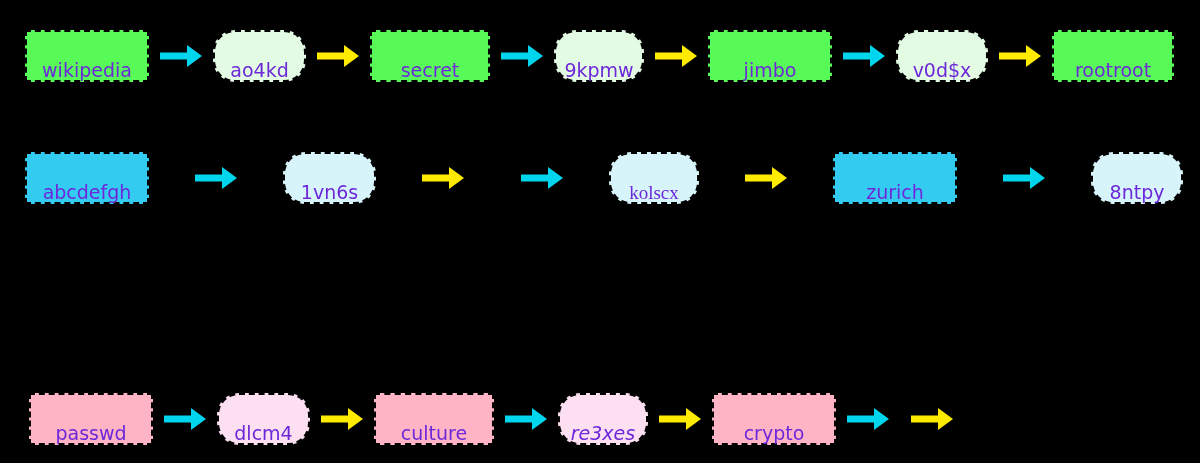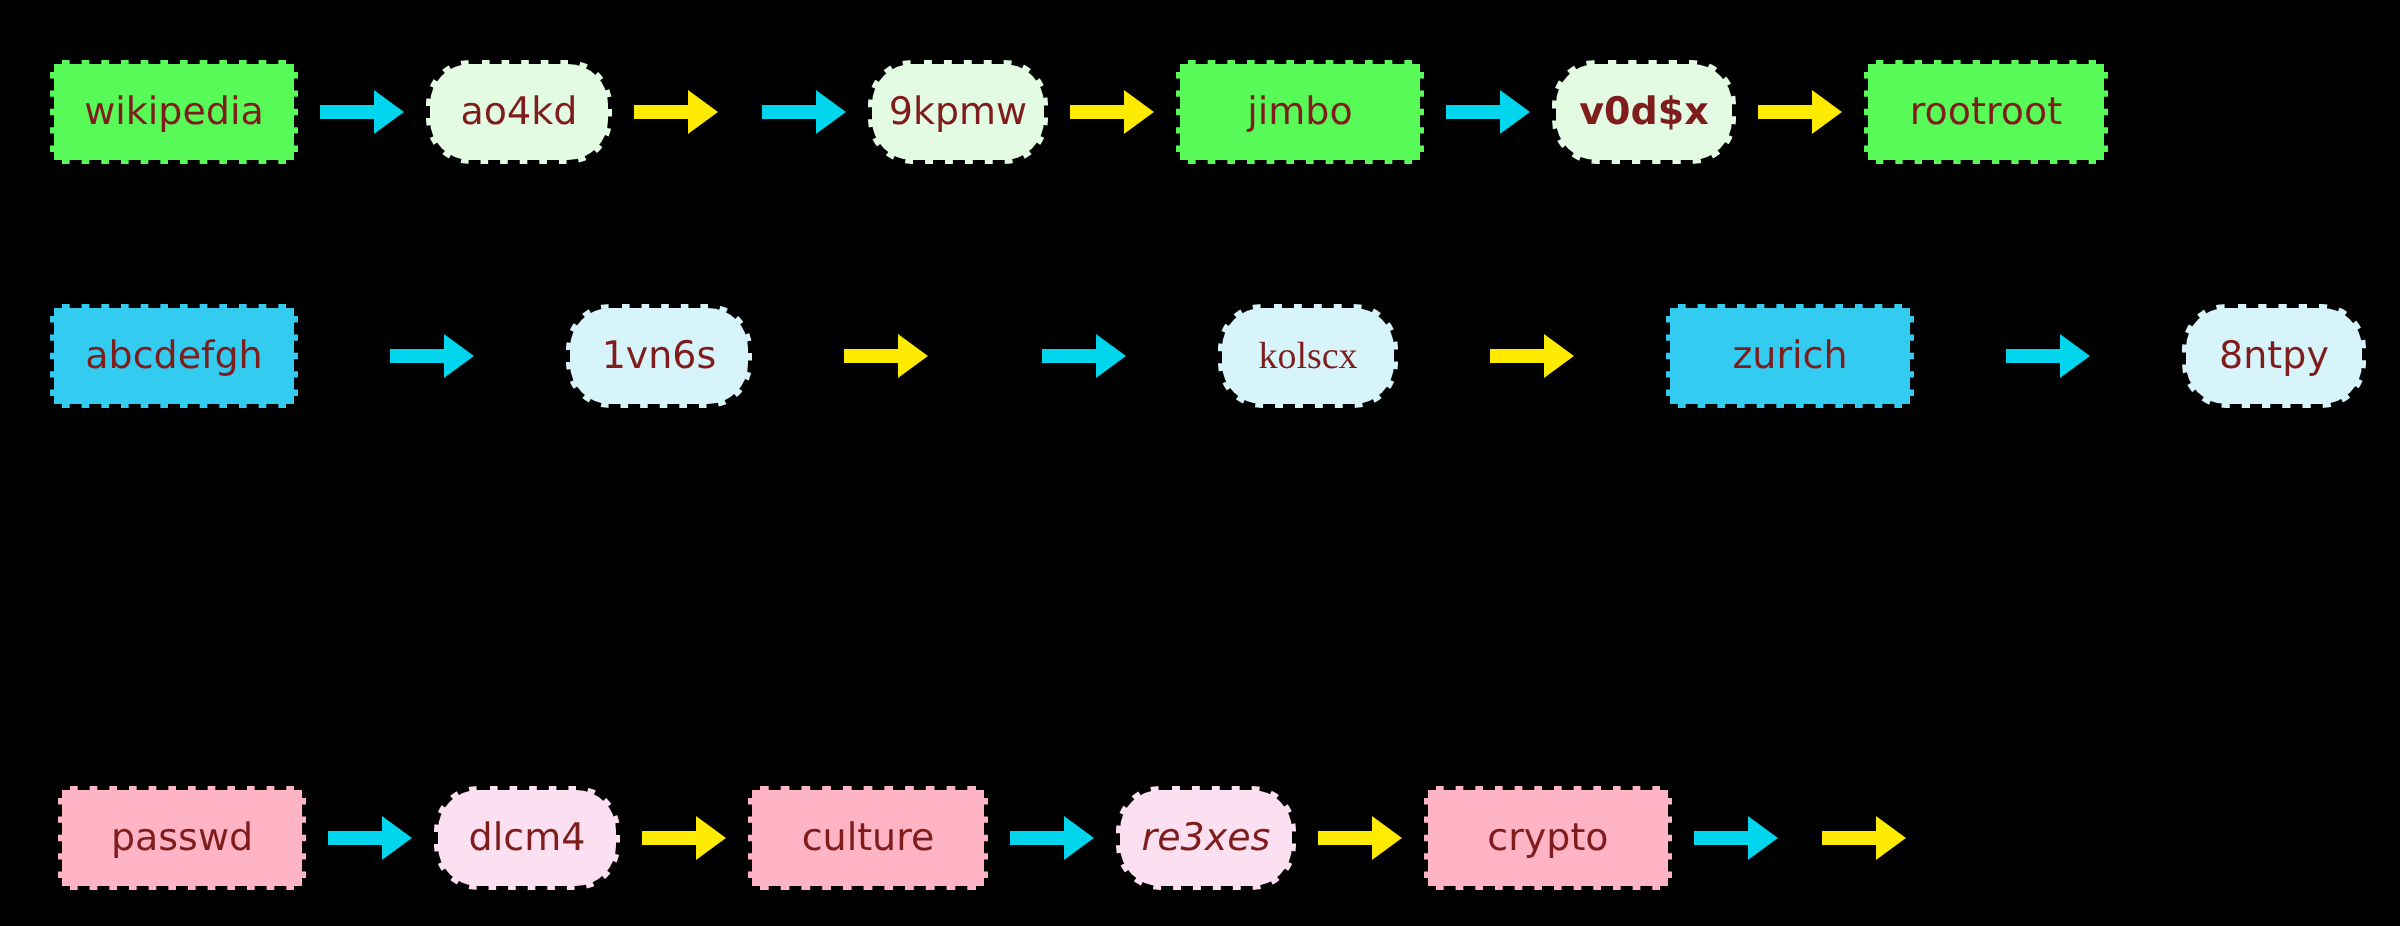--- a/index.html
+++ b/index.html
@@ -19,24 +19,24 @@
     position: absolute;
     display: flex;
     align-items: center;
     height: 54px;
   }
   .node {
     box-sizing: border-box;
     height: 52px;
     flex: none;
     display: flex;
-    align-items: center;
+    align-items: flex-end;
     justify-content: center;
     border: 2px dashed #000000;
-    color: #7f1d1d;
+    color: #6d28d9;
     font-size: 19px;
     line-height: 1;
     white-space: nowrap;
   }
   .node.rect { border-radius: 2px; }
   .node.rounded { border-radius: 22px; }
   .arrow-slot {
     flex: none;
     display: flex;
     align-items: center;
@@ -60,20 +60,23 @@
       </div>
       <div class="node rounded" style="width: 93px; background: rgb(226, 251, 226);">
         <span>ao4kd</span>
       </div>
       <div class="arrow-slot" style="width: 64px;">
         <svg width="42" height="22" viewBox="0 0 42 22">
           <rect x="0" y="7.5" width="27" height="7" fill="#FFEB00"></rect>
           <polygon points="27,0 42,11 27,22" fill="#FFEB00"></polygon>
         </svg>
       </div>
+      <div class="node rect" style="width: 120px; background: rgb(88, 250, 88);">
+        <span>secret</span>
+      </div>
       <div class="arrow-slot" style="width: 64px;">
         <svg width="42" height="22" viewBox="0 0 42 22">
           <rect x="0" y="7.5" width="27" height="7" fill="#00D5EE"></rect>
           <polygon points="27,0 42,11 27,22" fill="#00D5EE"></polygon>
         </svg>
       </div>
       <div class="node rounded" style="width: 90px; background: rgb(226, 251, 226);">
         <span>9kpmw</span>
       </div>
       <div class="arrow-slot" style="width: 64px;">
@@ -84,21 +87,21 @@
       </div>
       <div class="node rect" style="width: 124px; background: rgb(88, 250, 88);">
         <span>jimbo</span>
       </div>
       <div class="arrow-slot" style="width: 64px;">
         <svg width="42" height="22" viewBox="0 0 42 22">
           <rect x="0" y="7.5" width="27" height="7" fill="#00D5EE"></rect>
           <polygon points="27,0 42,11 27,22" fill="#00D5EE"></polygon>
         </svg>
       </div>
-      <div class="node rounded" style="width: 92px; background: rgb(226, 251, 226); font-weight: bold;">
+      <div class="node rounded" style="width: 92px; background: rgb(226, 251, 226);">
         <span>v0d$x</span>
       </div>
       <div class="arrow-slot" style="width: 64px;">
         <svg width="42" height="22" viewBox="0 0 42 22">
           <rect x="0" y="7.5" width="27" height="7" fill="#FFEB00"></rect>
           <polygon points="27,0 42,11 27,22" fill="#FFEB00"></polygon>
         </svg>
       </div>
       <div class="node rect" style="width: 122px; background: rgb(88, 250, 88);">
         <span>rootroot</span>

